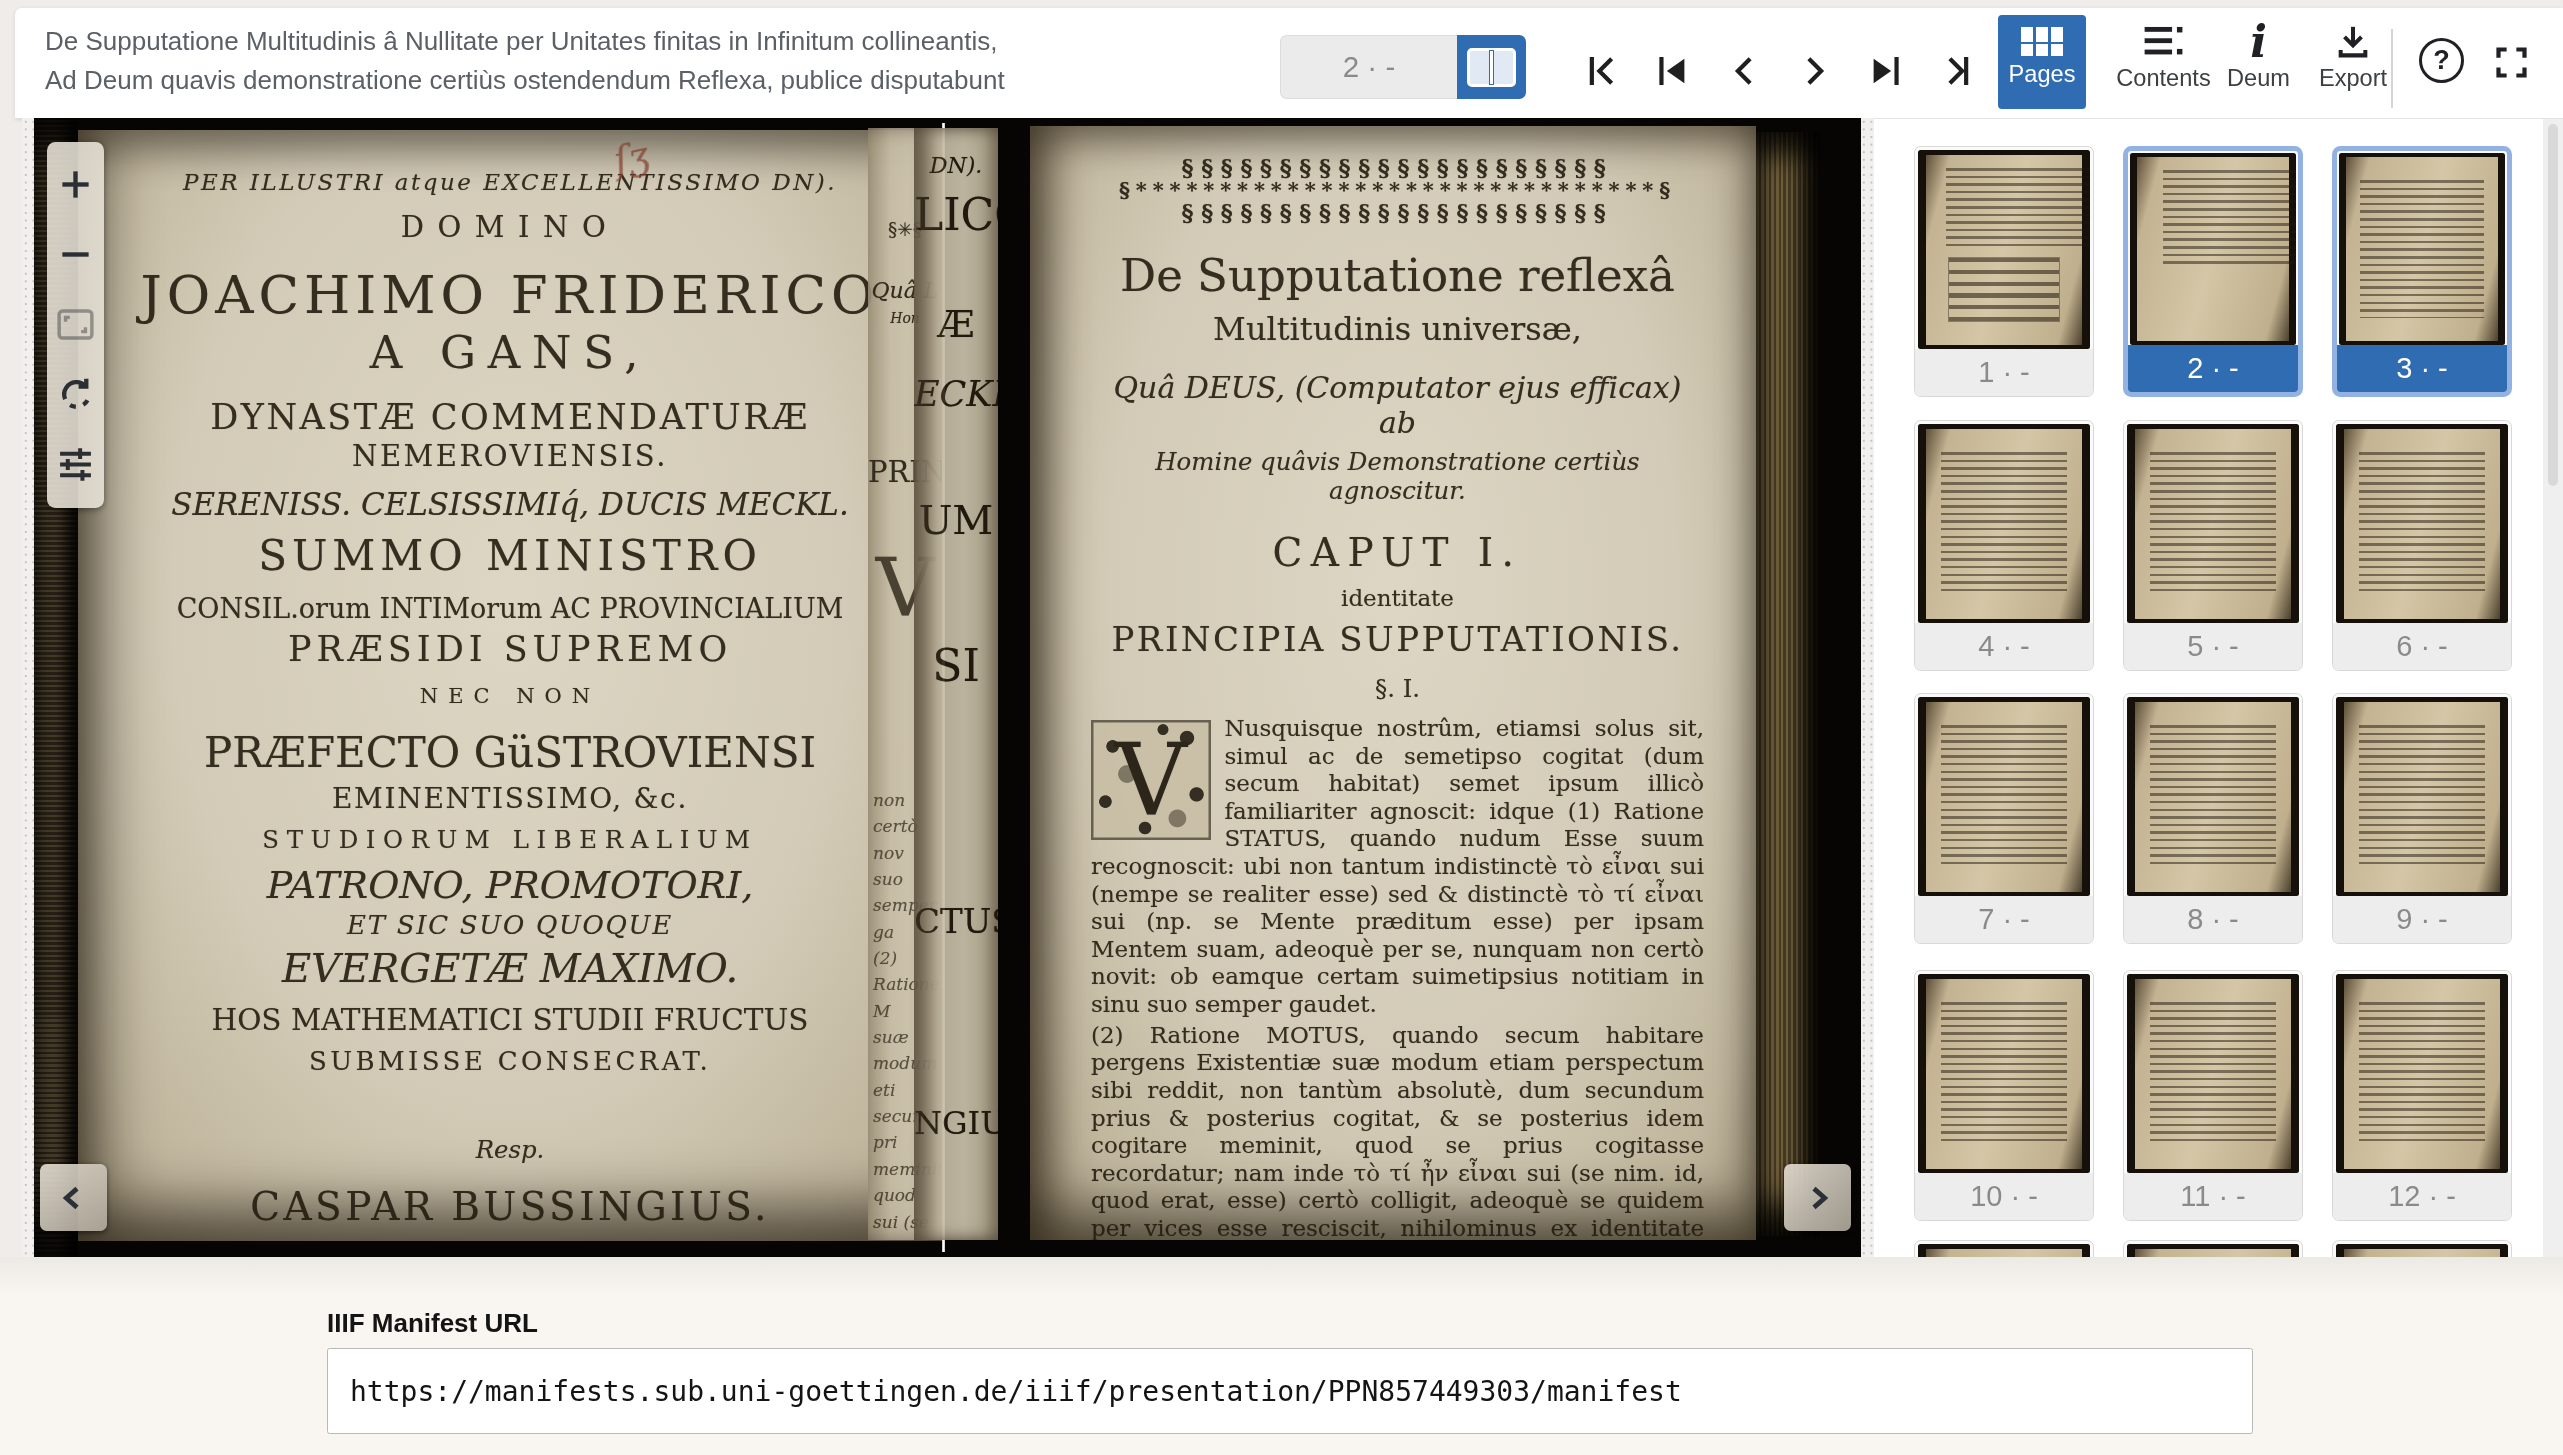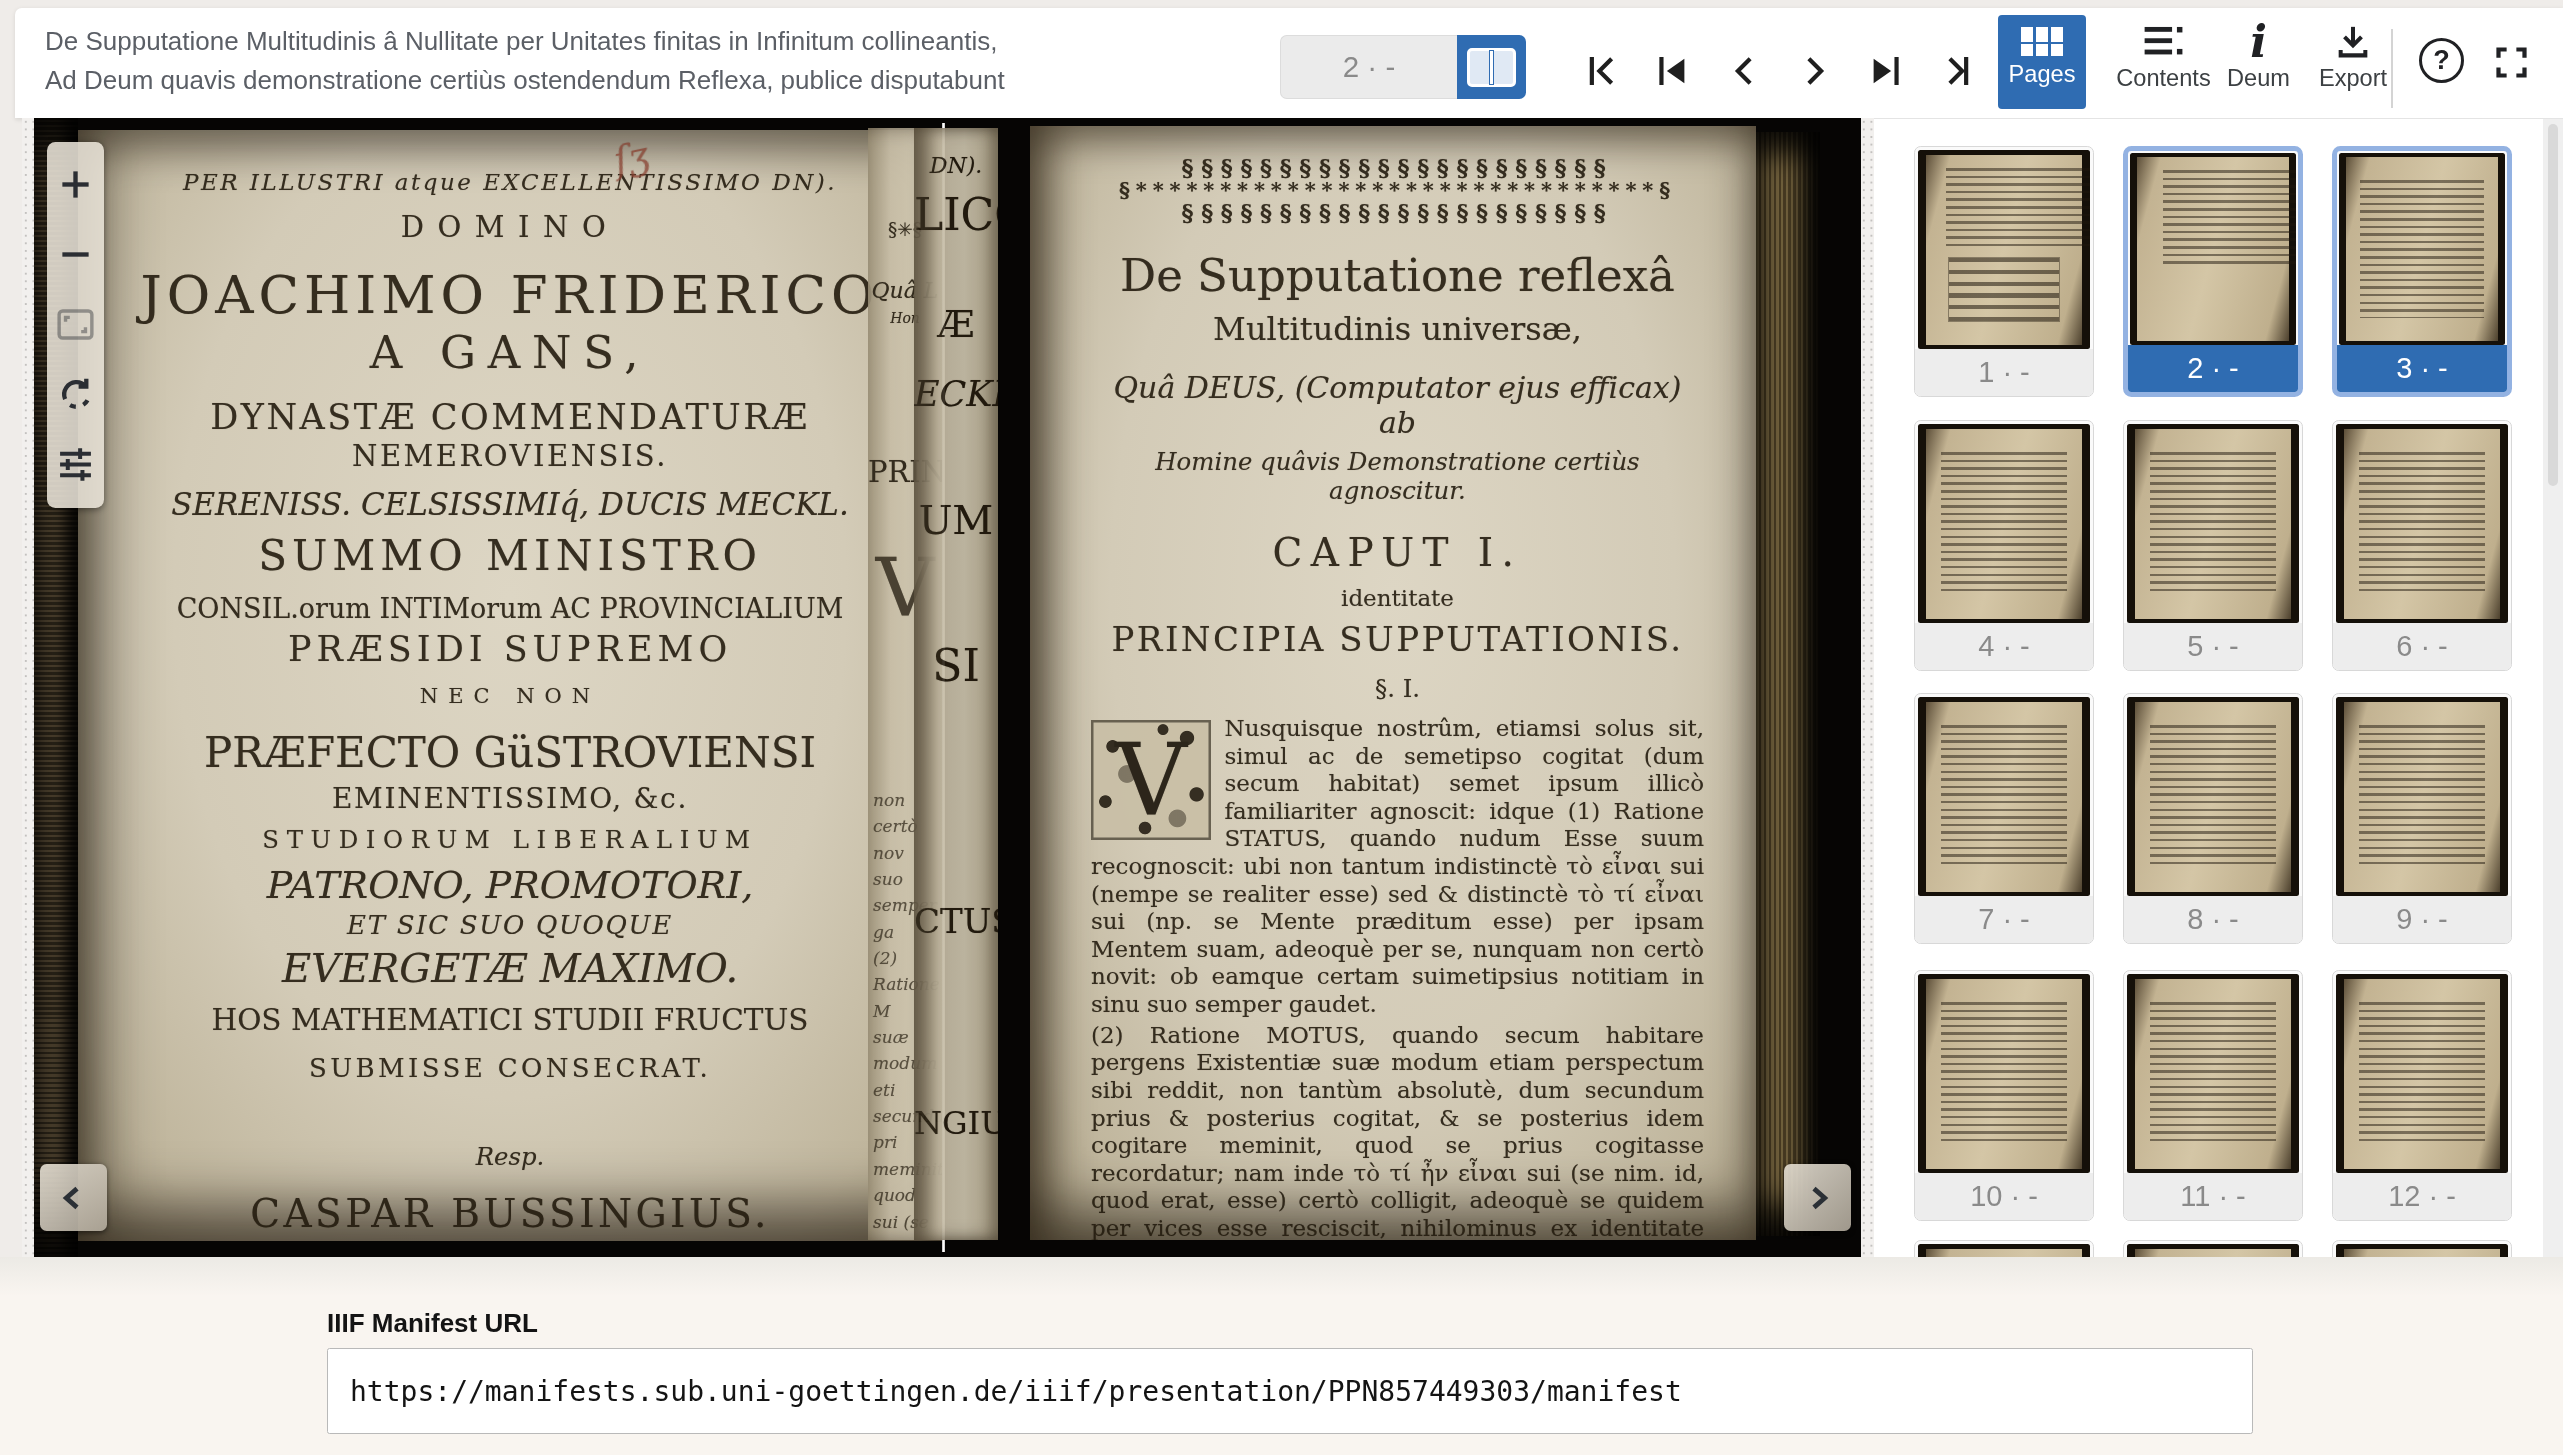--- a/index.html
+++ b/index.html
@@ -73,21 +73,21 @@
   .lp8{font-size:27px;margin-top:13.5px}
   .lp9{font-size:35px;letter-spacing:5px;margin-top:5px}
   .lp10{font-size:21px;letter-spacing:10px;margin-top:15px}
   .lp11{font-size:42px;margin-top:20px}
   .lp12{font-size:28px;letter-spacing:1.7px;margin-top:5px}
   .lp13{font-size:24.4px;letter-spacing:7.6px;margin-top:10px}
   .lp14{font-size:38px;font-style:italic;margin-top:8.4px}
   .lp15{font-size:26px;font-style:italic;letter-spacing:1.7px;margin-top:3.4px}
   .lp16{font-size:40px;font-style:italic;margin-top:5px}
   .lp17{font-size:29.5px;margin-top:11.8px}
-  .lp18{font-size:26px;letter-spacing:3.4px;margin-top:16px}
+  .lp18{font-size:26px;letter-spacing:3.4px;margin-top:9px}
   .lp19{font-size:24.4px;font-style:italic;margin-top:59px}
   .lp20{font-size:39px;letter-spacing:3.4px;margin-top:20px}
   .redmark{position:absolute;left:536px;top:6.7px;font-family:"DejaVu Serif",serif;font-style:italic;
            font-size:37px;color:rgba(168,62,46,.55);transform:rotate(-12deg);filter:blur(0.5px)}
   .rp-text{position:absolute;left:996px;top:8.4px;width:726px;height:1114px;box-sizing:border-box;
            padding:29px 52px 0 61px;text-align:center;overflow:hidden}
   .orn{font-weight:bold;line-height:1.02}
   .orn1{font-size:23px;letter-spacing:7.6px}
   .orn2{font-size:21px;letter-spacing:5.9px}
   .rp-t1{font-size:45px;margin-top:25px}

